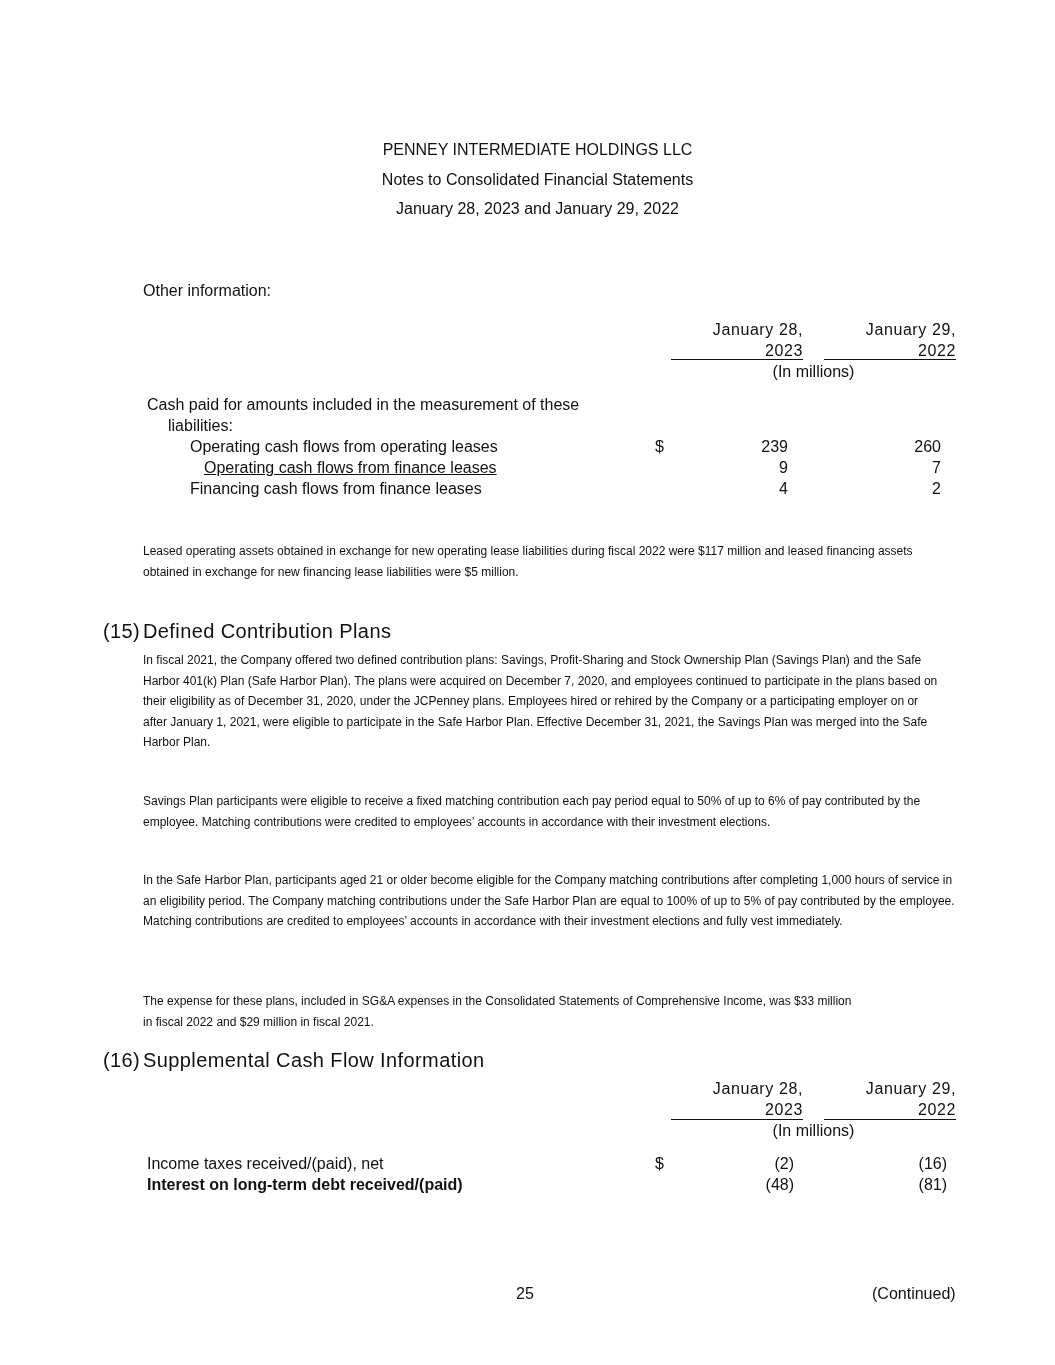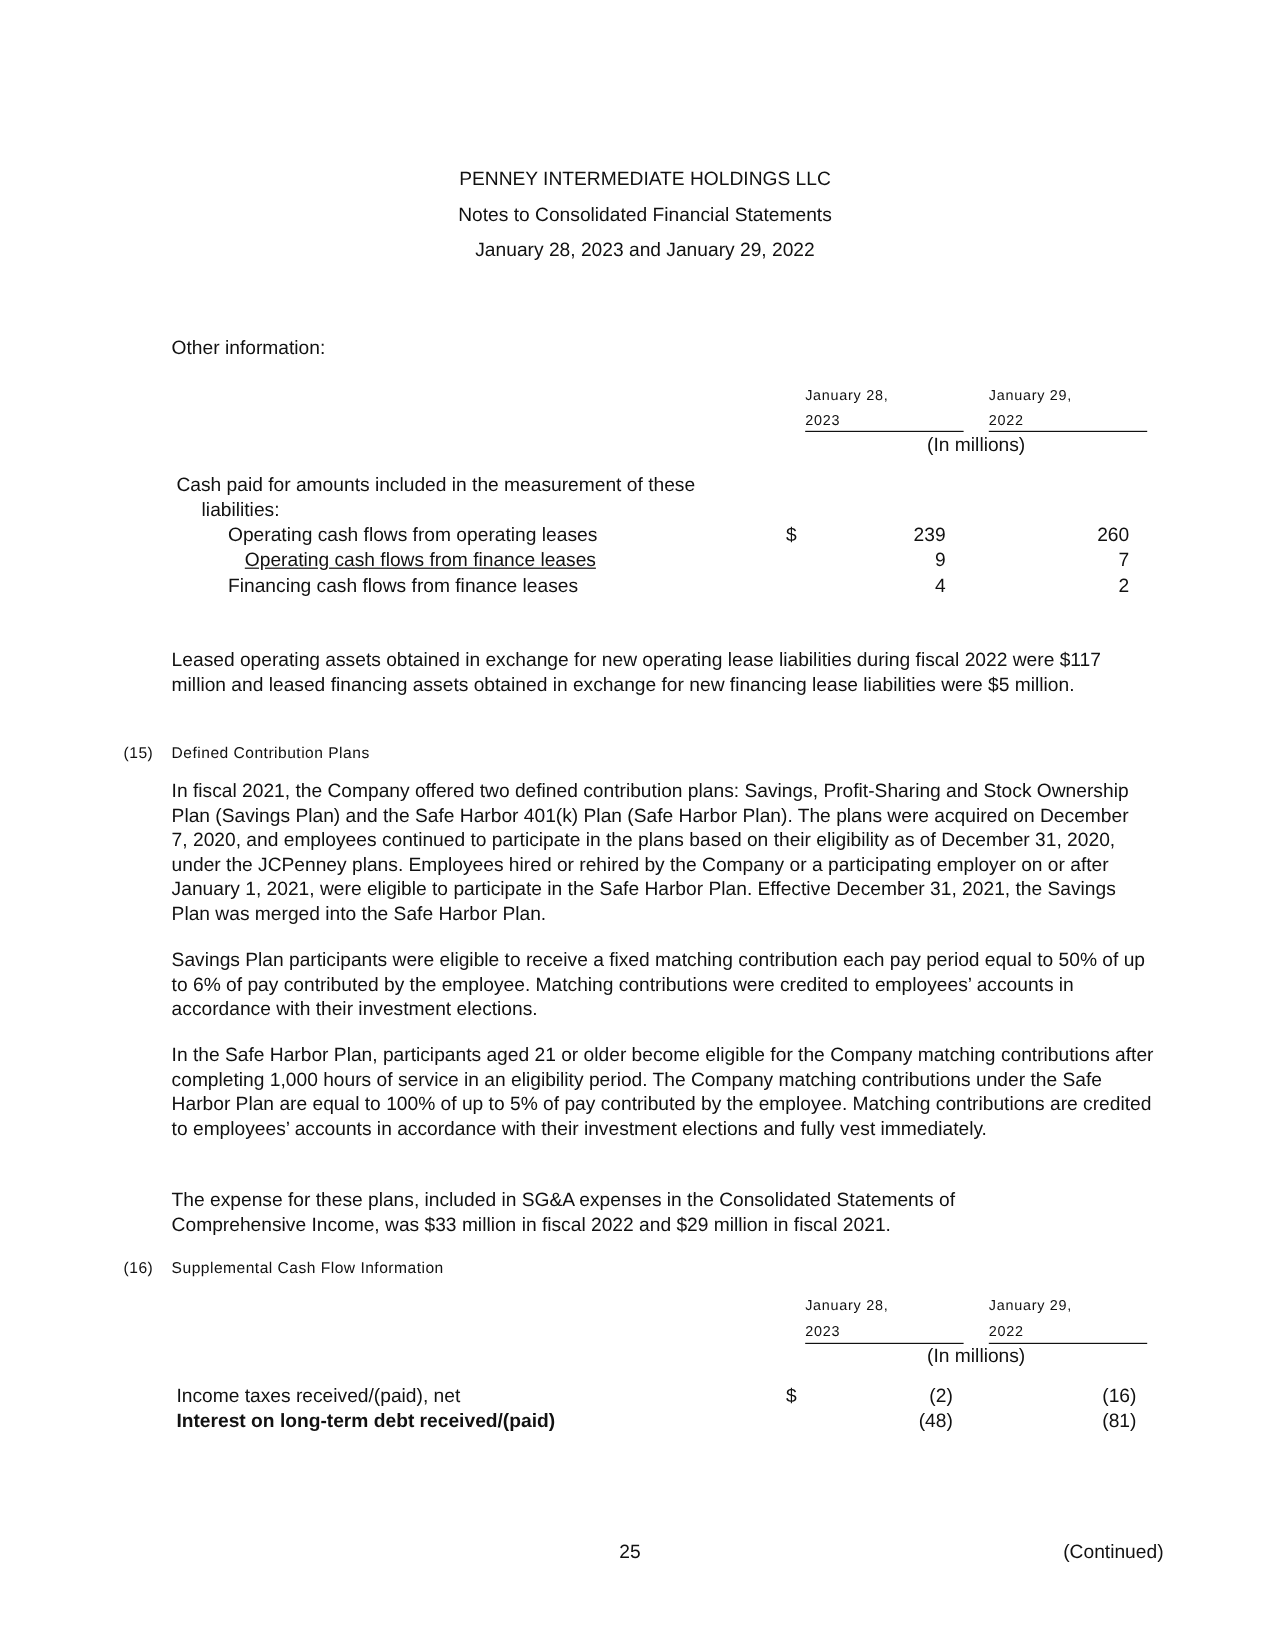--- a/index.html
+++ b/index.html
@@ -5,24 +5,24 @@
     html, body { margin: 0; padding: 0; background: #ffffff; }
     body {
       width: 1055px; height: 1365px; position: relative; overflow: hidden;
       font-family: "Liberation Sans", sans-serif; color: #111111; font-size: 16px;
     }
     .abs { position: absolute; white-space: nowrap; }
     .center { text-align: center; }
     .hdr { left: 0; width: 1075px; font-size: 16px; }
     .para {
       position: absolute; left: 143px; width: 820px;
-      font-size: 16px; line-height: 20.6px; white-space: normal;
+      font-size: 12px; line-height: 20.6px; white-space: normal;
     }
-    .section-title { font-size: 13px; letter-spacing: 0.4px; }
-    .colhead { text-align: left; font-size: 12px; line-height: 21px; letter-spacing: 0.6px; }
+    .section-title { font-size: 20px; letter-spacing: 0.4px; }
+    .colhead { text-align: right; font-size: 16px; line-height: 21px; letter-spacing: 0.6px; }
     .uline { position: absolute; height: 0; border-top: 1px solid #111; }
     .num { text-align: right; }
   </style>
 </head>
 <body>
 
 <div class="abs center hdr" style="top:141px;">PENNEY INTERMEDIATE HOLDINGS LLC</div>
 <div class="abs center hdr" style="top:171px;">Notes to Consolidated Financial Statements</div>
 <div class="abs center hdr" style="top:200px;">January 28, 2023 and January 29, 2022</div>
 
@@ -95,13 +95,13 @@
     <div class="abs num" style="left:858px; width:89px; top:1155px;">(16)</div>
   </div>
   <div>
     <div class="abs" style="left:147px; top:1176px;font-weight:bold;">Interest on long-term debt received/(paid)</div>
     <div class="abs num" style="left:705px; width:89px; top:1176px;">(48)</div>
     <div class="abs num" style="left:858px; width:89px; top:1176px;">(81)</div>
   </div>
 </div>
 
 <div class="abs" style="left:516px; top:1285px;">25</div>
-<div class="abs" style="left:872px; top:1285px;margin-left:14px;">(Continued)</div>
+<div class="abs" style="left:872px; top:1285px;">(Continued)</div>
 
 </body></html>

